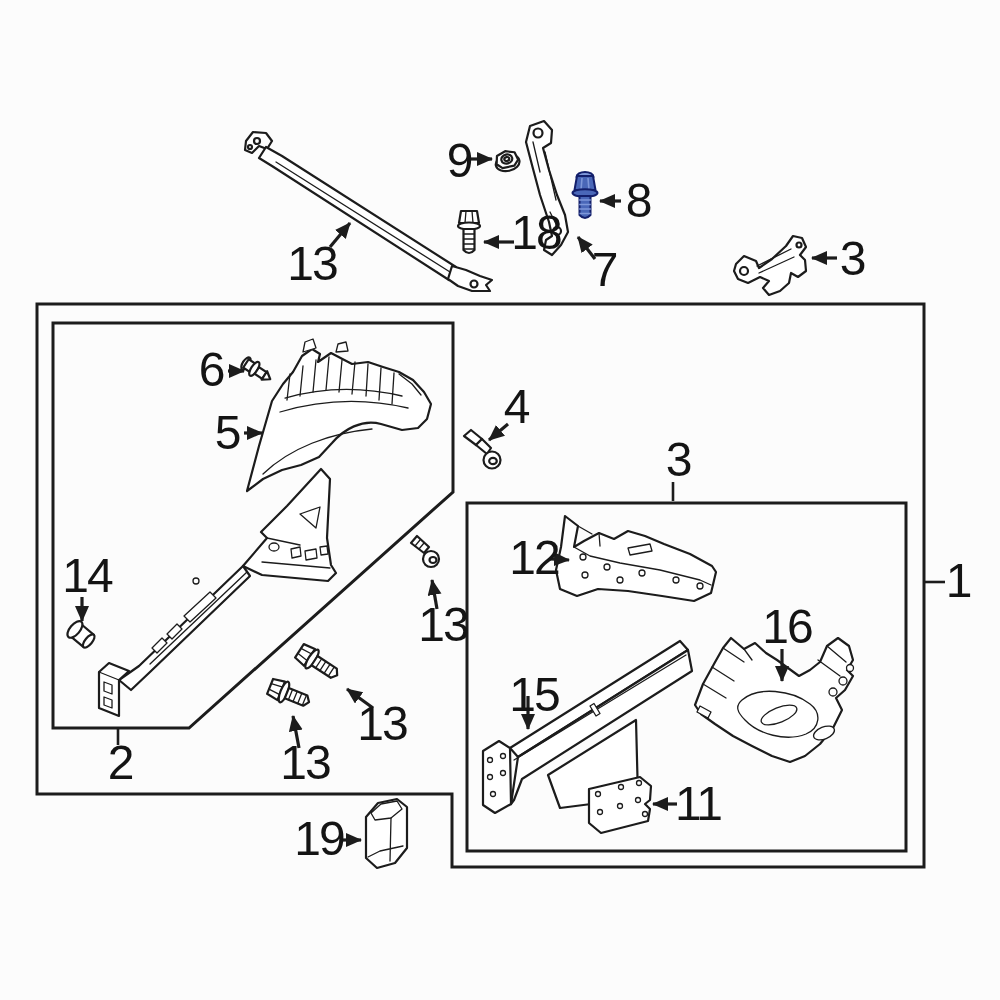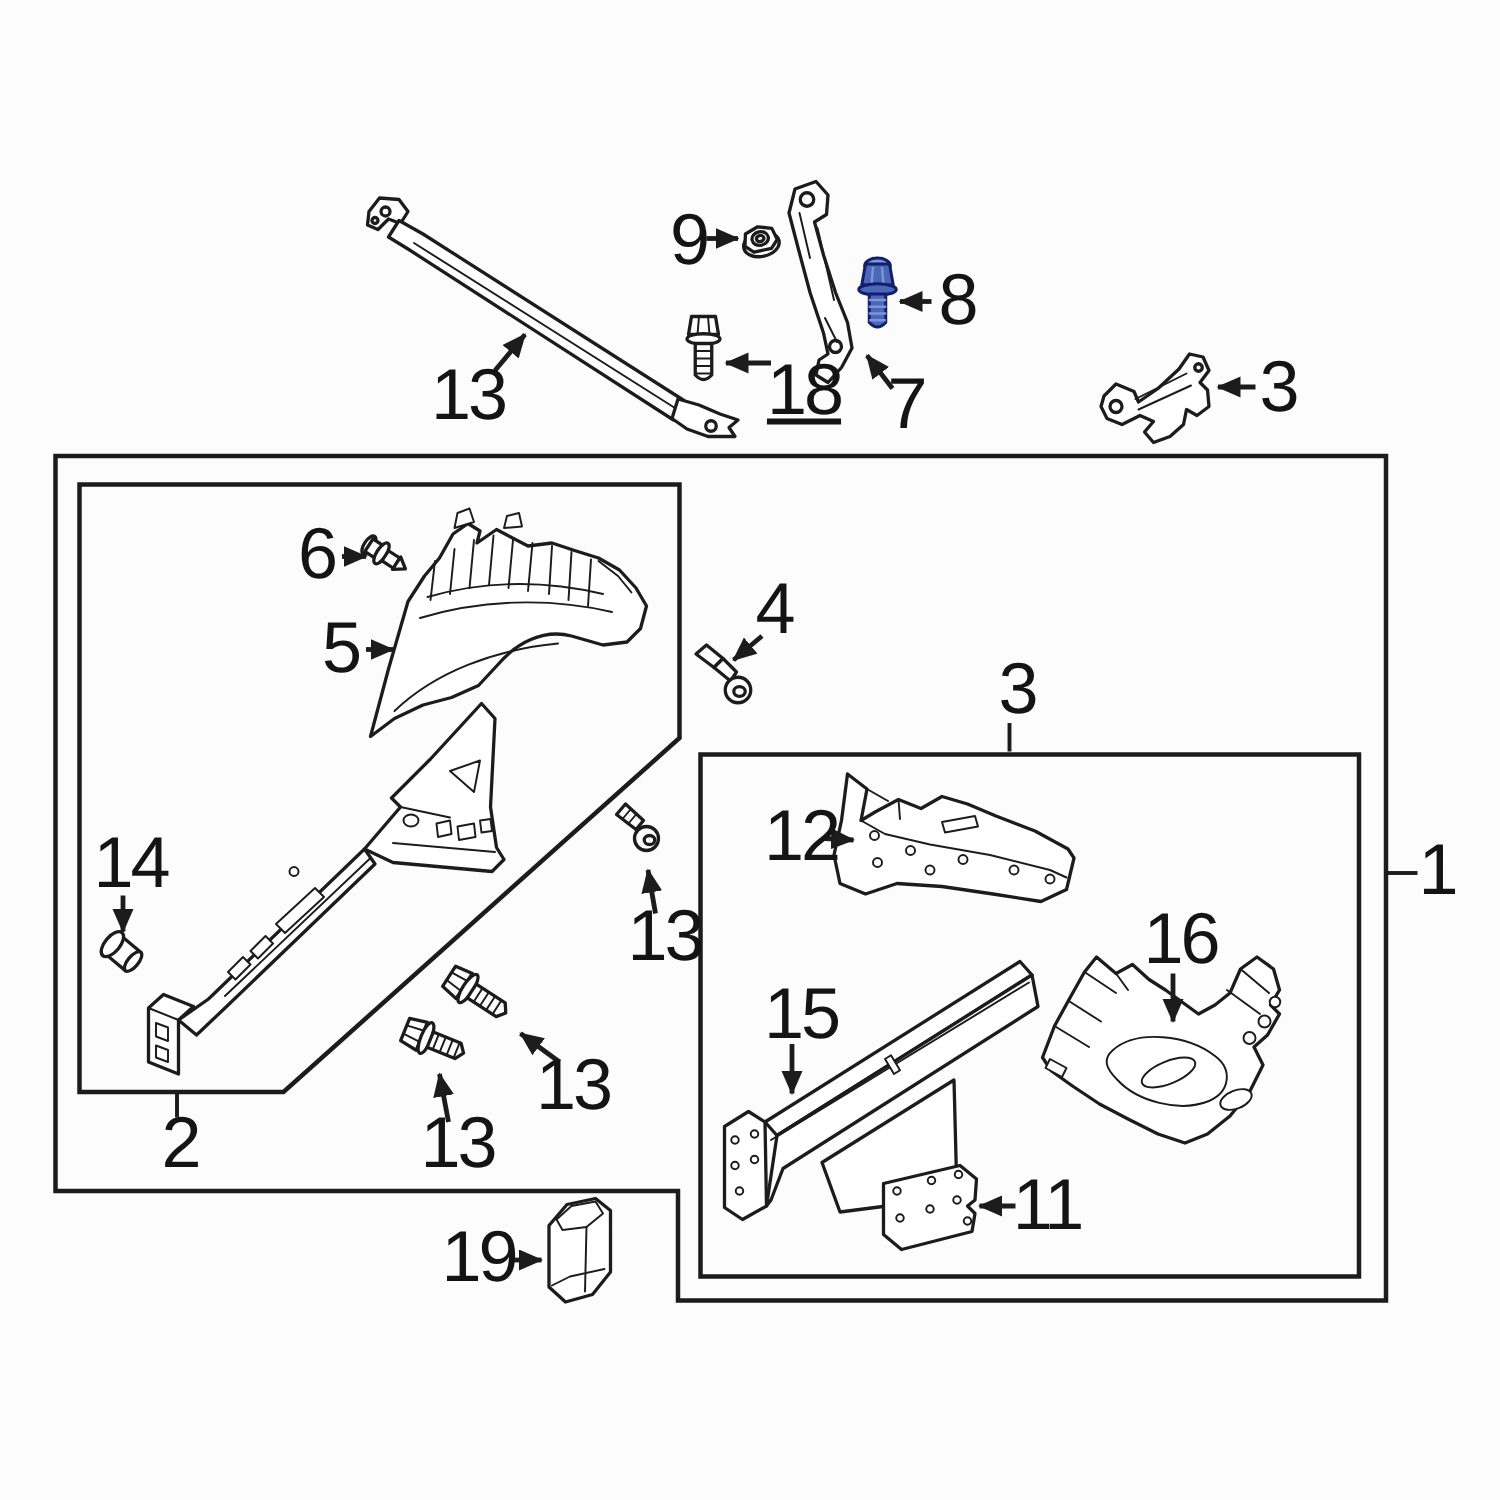--- a/index.html
+++ b/index.html
@@ -243,18 +243,18 @@
   <div class="callout" style="left: 604px; top: 270px;">7</div>
   <div class="callout" style="left: 638px; top: 201px;">8</div>
   <div class="callout" style="left: 459px; top: 161px;">9</div>
   <div class="callout" style="left: 678px; top: 460px;">3</div>
   <div class="callout" style="left: 698px; top: 804px; text-align: right;">11</div>
   <div class="callout" style="left: 534px; top: 558px; text-align: center;">12</div>
   <div class="callout" style="left: 443px; top: 625px;">13</div>
   <div class="callout" style="left: 382px; top: 724px;">13</div>
   <div class="callout" style="left: 305px; top: 763px;">13</div>
   <div class="callout" style="left: 87px; top: 576px;">14</div>
-  <div class="callout" style="left: 534px; top: 677px;">15</div>
+  <div class="callout" style="left: 534px; top: 695px;">15</div>
   <div class="callout" style="left: 787px; top: 627px;">16</div>
   <div class="callout" style="left: 312px; top: 264px;">13</div>
-  <div class="callout" style="left: 536px; top: 261px; text-decoration: underline;">18</div>
+  <div class="callout" style="left: 536px; top: 233px;">18</div>
   <div class="callout" style="left: 319px; top: 839px;">19</div>
 </div>
 
 </body></html>

